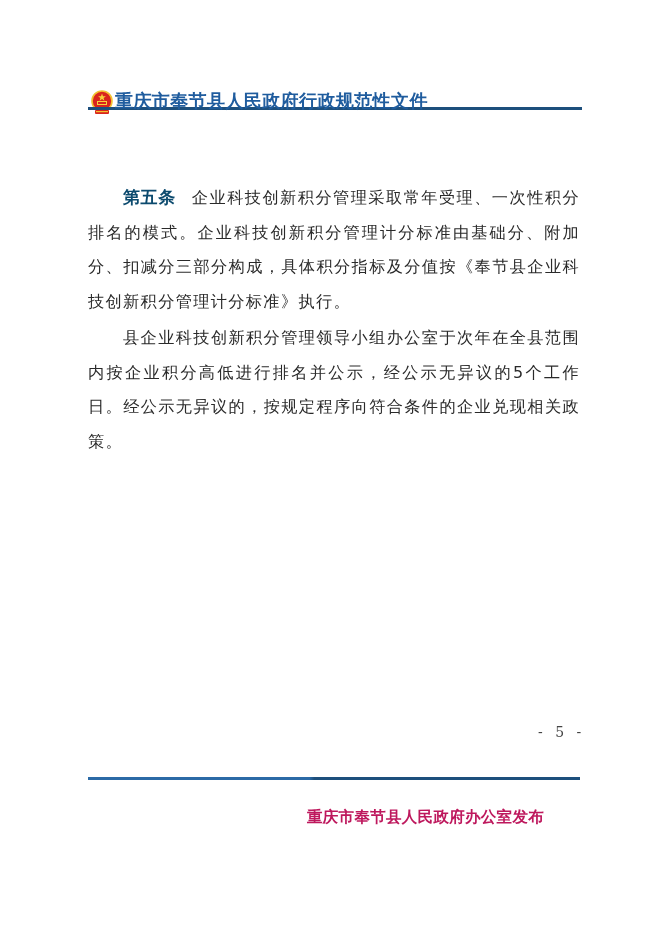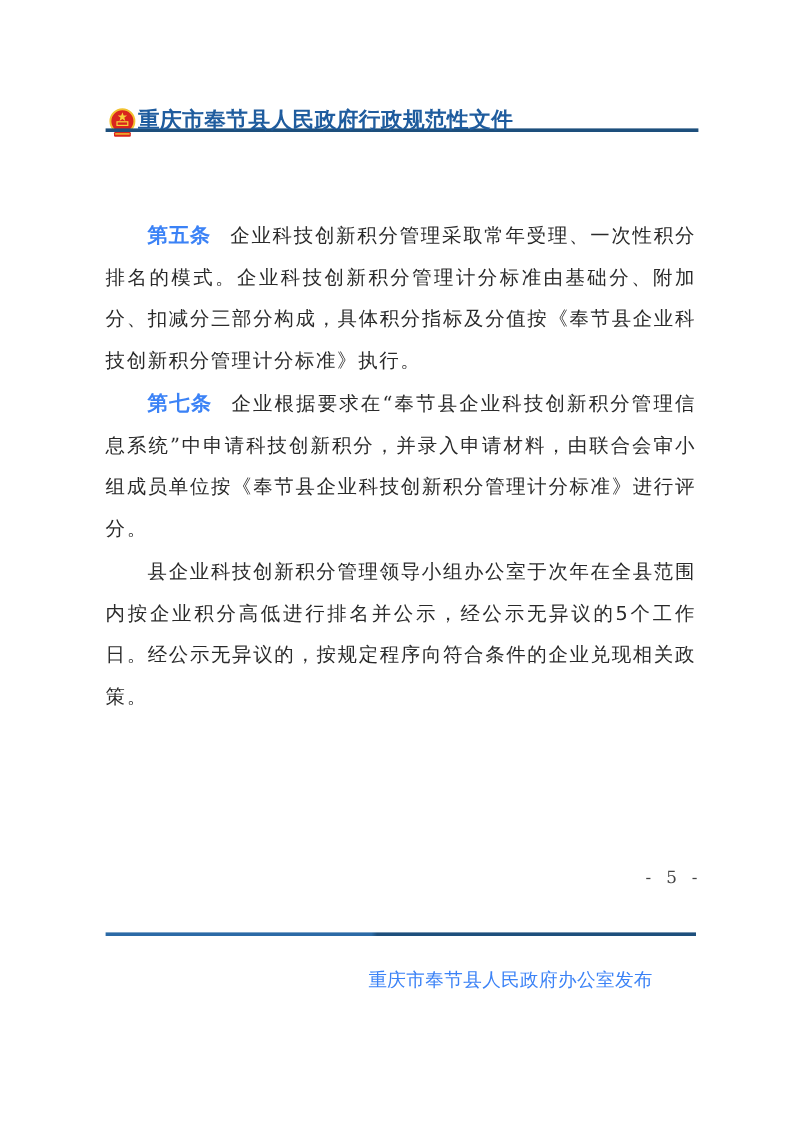--- a/index.html
+++ b/index.html
@@ -65,21 +65,21 @@
       margin: 0;
       color: #2a2a2a;
     }
     .para + .para {
       margin-top: 2px;
     }
     .article {
       font-family: "DejaVu Sans", "Liberation Sans", sans-serif;
       font-weight: bold;
       font-size: 17px;
-      color: #3b82f6;
+      color: #0c4a6e;
       letter-spacing: 0.5px;
       margin-right: 16px;
     }
     .num {
       font-family: "DejaVu Sans", "Liberation Sans", sans-serif;
       font-size: 16px;
     }
     .page-num {
       position: absolute;
       left: 538px;
@@ -97,22 +97,22 @@
       width: 492px;
       height: 3px;
       background: linear-gradient(to right, #2b6aa6 0%, #2b6aa6 45%, #1d4f7c 46%, #1d4f7c 100%);
     }
     .footer-text {
       position: absolute;
       left: 307px;
       top: 807px;
       font-family: "DejaVu Sans", "Liberation Sans", sans-serif;
       font-size: 15.5px;
-      font-weight: normal;
-      color: #3b82f6;
+      font-weight: bold;
+      color: #be185d;
       white-space: nowrap;
       letter-spacing: 0.3px;
     }
   </style>
 </head>
 <body>
 
 <div class="header">
   <span class="emblem">
     <svg width="24" height="26" viewBox="0 0 24 26">
@@ -124,21 +124,20 @@
       <rect x="5" y="20" width="14" height="4" rx="1" fill="#d9251d"></rect>
       <rect x="6" y="21" width="12" height="1.2" fill="#f2c230"></rect>
     </svg>
   </span>
   <div class="header-rule"></div>
   <span class="header-title">重庆市奉节县人民政府行政规范性文件</span>
 </div>
 
 <div class="body-text">
   <p class="para"><span class="article">第五条</span><span>企业科技创新积分管理采取常年受理、一次性积分排名的模式。企业科技创新积分管理计分标准由基础分、附加分、扣减分三部分构成，具体积分指标及分值按《奉节县企业科技创新积分管理计分标准》执行。</span></p>
-  <p class="para"><span class="article">第七条</span><span>企业根据要求在“奉节县企业科技创新积分管理信息系统”中申请科技创新积分，并录入申请材料，由联合会审小组成员单位按《奉节县企业科技创新积分管理计分标准》进行评分。</span></p>
   <p class="para"><span>县企业科技创新积分管理领导小组办公室于次年在全县范围内按企业积分高低进行排名并公示，经公示无异议的</span><span class="num">5</span><span>个工作日。经公示无异议的，按规定程序向符合条件的企业兑现相关政策。</span></p>
 </div>
 
 <div class="page-num">- 5 -</div>
 
 <div class="footer-rule"></div>
 
 <div class="footer-text">重庆市奉节县人民政府办公室发布</div>
 
 </body></html>

